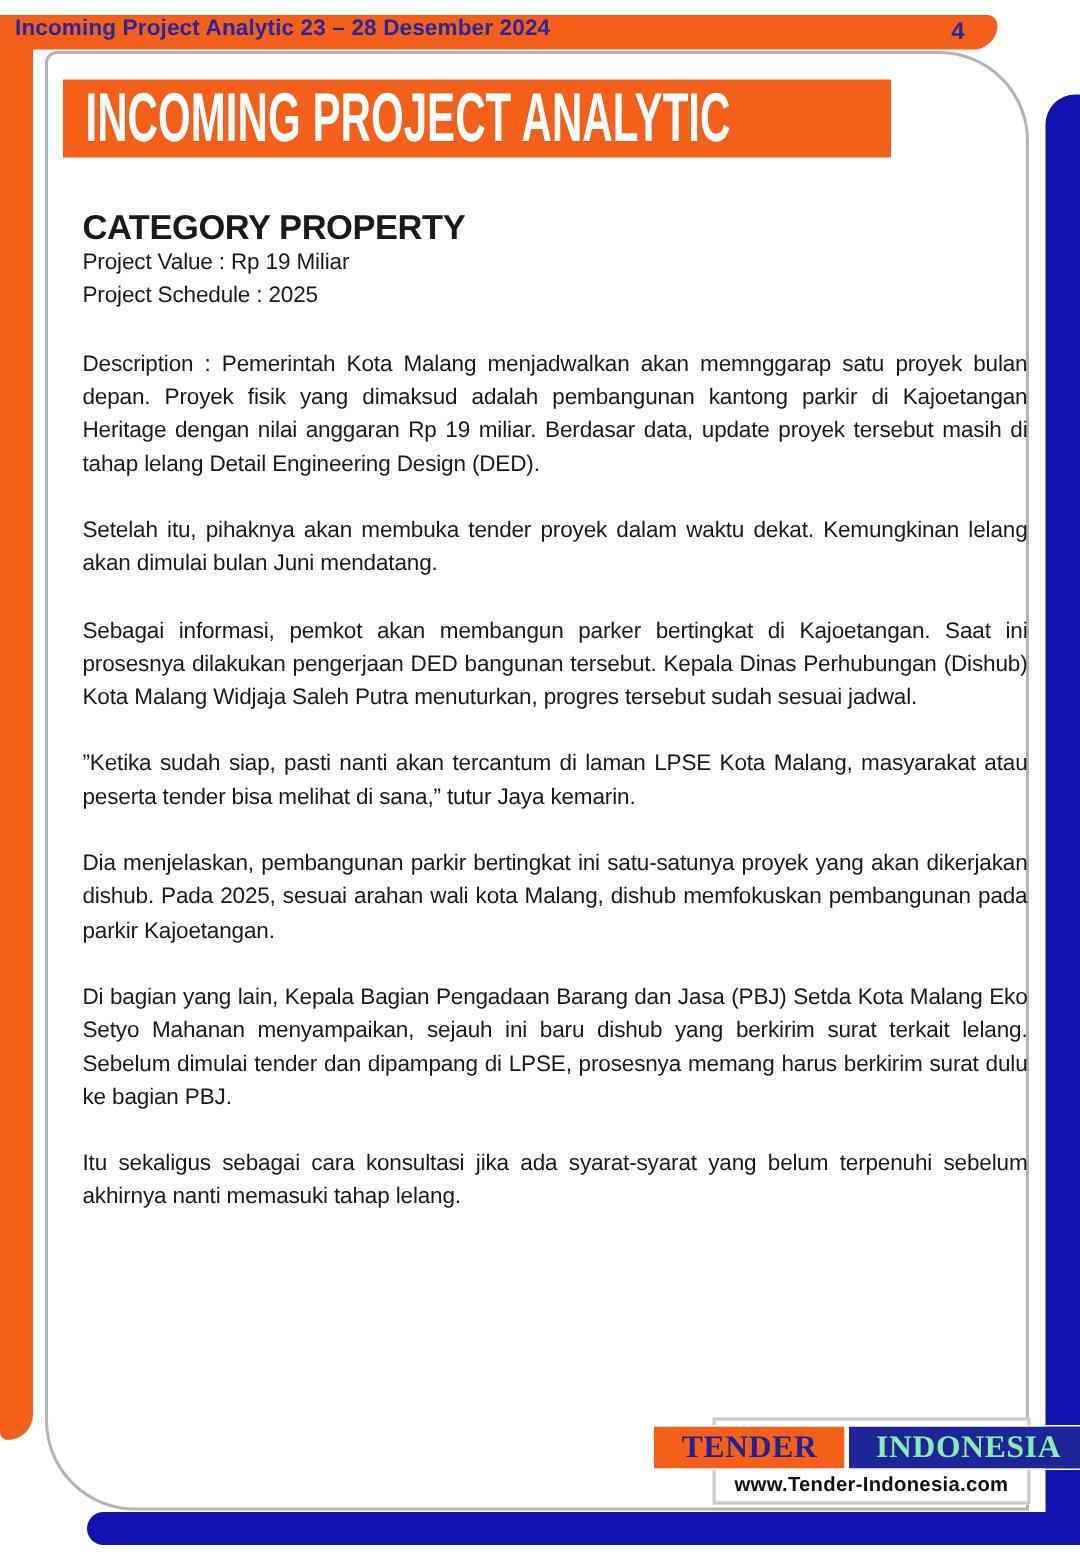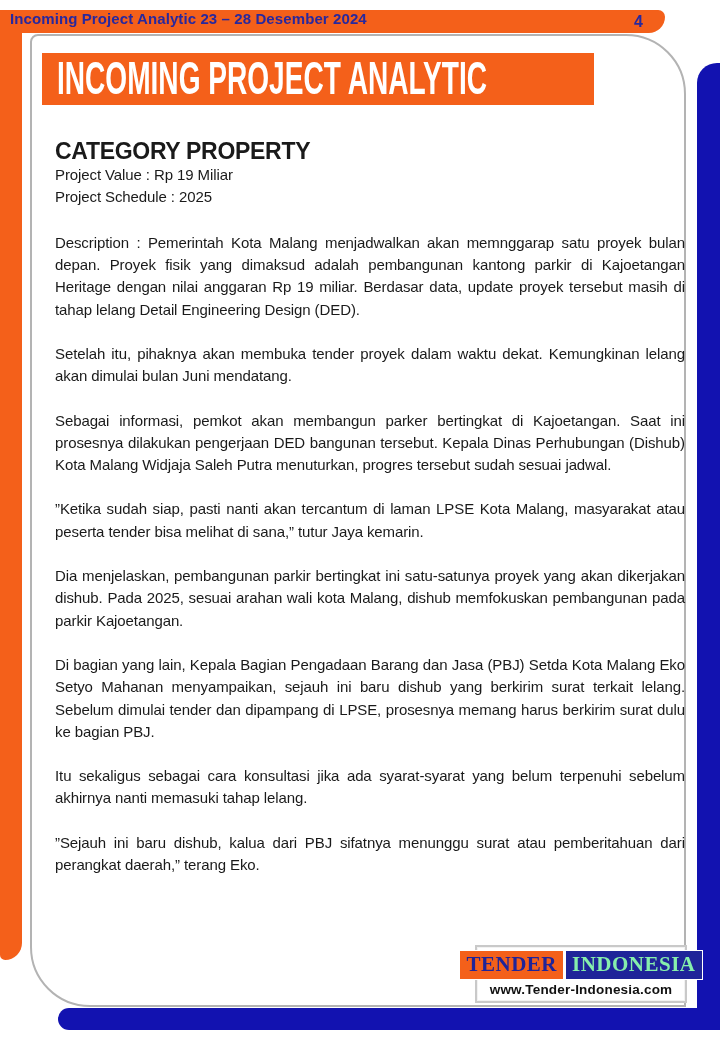--- a/index.html
+++ b/index.html
@@ -87,21 +87,21 @@
     box-shadow:inset 0 0 0 1px #f2f2f2;
     text-align:center;
   }
   .logo-row{
     display:flex; justify-content:center; align-items:stretch;
     gap:3px; margin-top:4px; height:28px;
   }
   .logo-block{
     font-family:"Liberation Serif", serif;
     font-weight:bold; font-size:21px; line-height:26px;
-    padding:0 6px; letter-spacing:0.5px;
+    padding:0 18px; letter-spacing:0.5px;
   }
   .logo-tender{ background:var(--orange); color:var(--logoblue); outline:1px solid #fff; }
   .logo-indonesia{ background:var(--logoblue); color:#86efac; outline:1px solid #fff; }
   .logo-url{
     font-size:13.5px; font-weight:bold; color:#111111;
     letter-spacing:0.2px; margin-top:3px; white-space:nowrap;
   }
 </style>
 </head>
 <body>
@@ -128,21 +128,20 @@
   <div class="meta-line">Project Value : Rp 19 Miliar</div>
   <div class="meta-line">Project Schedule : 2025</div>
   <div class="paras">
     <p>Description : Pemerintah Kota Malang menjadwalkan akan memnggarap satu proyek bulan depan. Proyek fisik yang dimaksud adalah pembangunan kantong parkir di Kajoetangan Heritage dengan nilai anggaran Rp 19 miliar. Berdasar data, update proyek tersebut masih di tahap lelang Detail Engineering Design (DED).</p>
     <p>Setelah itu, pihaknya akan membuka tender proyek dalam waktu dekat. Kemungkinan lelang akan dimulai bulan Juni mendatang.</p>
     <p>Sebagai informasi, pemkot akan membangun parker bertingkat di Kajoetangan. Saat ini prosesnya dilakukan pengerjaan DED bangunan tersebut. Kepala Dinas Perhubungan (Dishub) Kota Malang Widjaja Saleh Putra menuturkan, progres tersebut sudah sesuai jadwal.</p>
     <p>”Ketika sudah siap, pasti nanti akan tercantum di laman LPSE Kota Malang, masyarakat atau peserta tender bisa melihat di sana,” tutur Jaya kemarin.</p>
     <p>Dia menjelaskan, pembangunan parkir bertingkat ini satu-satunya proyek yang akan dikerjakan dishub. Pada 2025, sesuai arahan wali kota Malang, dishub memfokuskan pembangunan pada parkir Kajoetangan.</p>
     <p>Di bagian yang lain, Kepala Bagian Pengadaan Barang dan Jasa (PBJ) Setda Kota Malang Eko Setyo Mahanan menyampaikan, sejauh ini baru dishub yang berkirim surat terkait lelang. Sebelum dimulai tender dan dipampang di LPSE, prosesnya memang harus berkirim surat dulu ke bagian PBJ.</p>
     <p>Itu sekaligus sebagai cara konsultasi jika ada syarat-syarat yang belum terpenuhi sebelum akhirnya nanti memasuki tahap lelang.</p>
-    <p>”Sejauh ini baru dishub, kalua dari PBJ sifatnya menunggu surat atau pemberitahuan dari perangkat daerah,” terang Eko.</p>
   </div>
 </div>
 
 <div class="logo-box">
   <div class="logo-row">
     <span class="logo-block logo-tender">TENDER</span>
     <span class="logo-block logo-indonesia">INDONESIA</span>
   </div>
   <div class="logo-url">www.Tender-Indonesia.com</div>
 </div>

